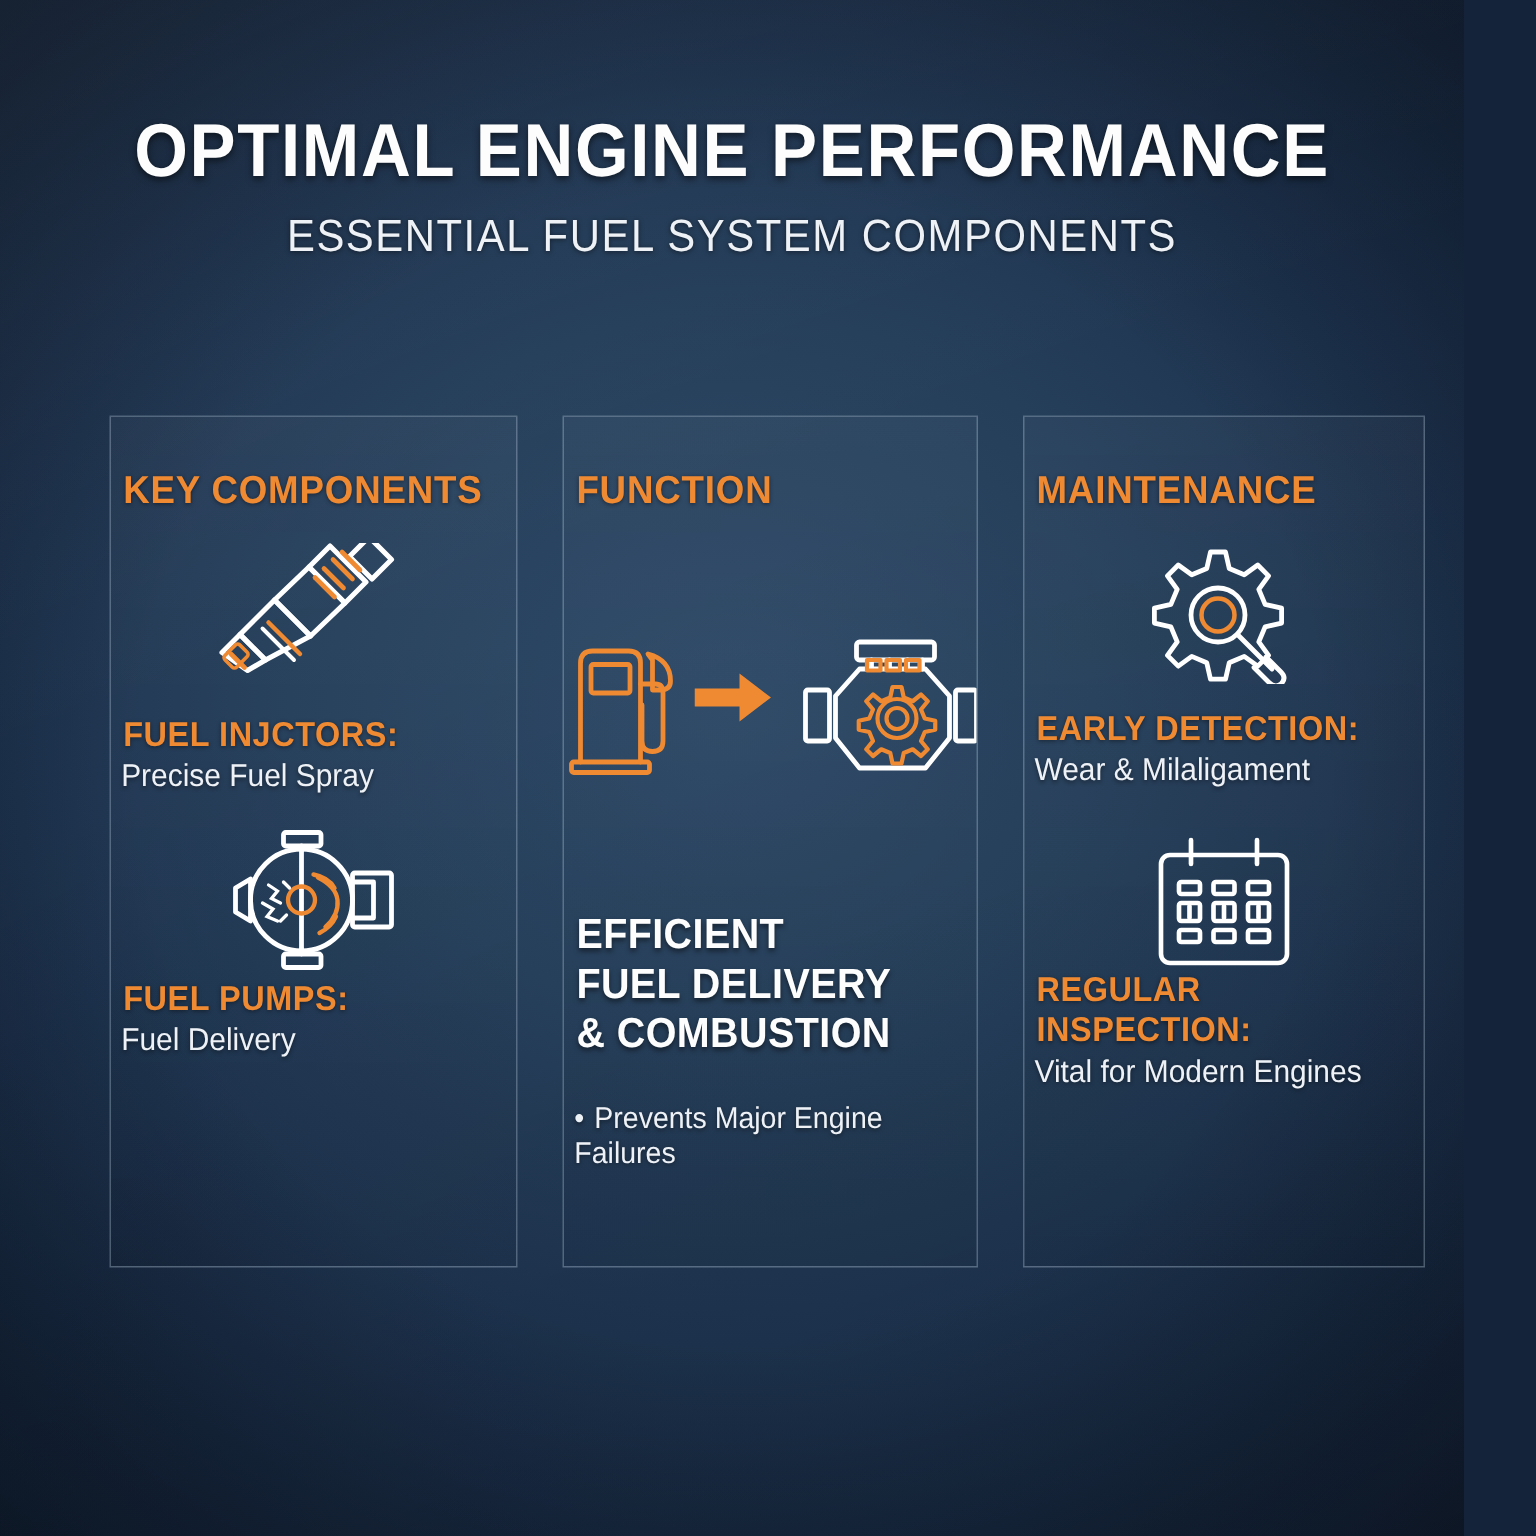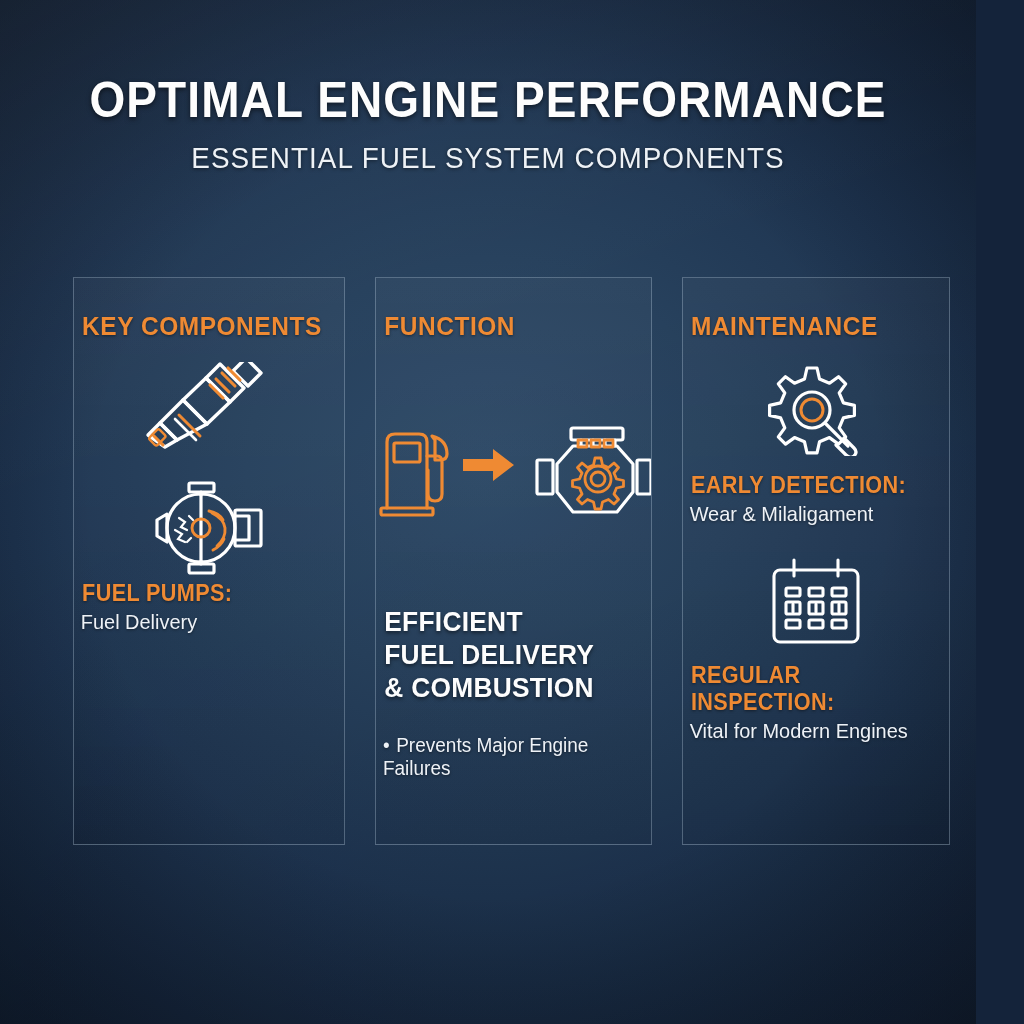--- a/index.html
+++ b/index.html
@@ -132,20 +132,24 @@
               <rect x="16" y="70" width="14" height="11" rx="2" transform="rotate(-45 23 75)" stroke-width="2.4"></rect>
               <path d="M45 53 L66 74" stroke-width="3"></path>
               <path d="M76 23 L89 36"></path>
               <path d="M82 17 L95 30"></path>
               <path d="M88 11 L101 24"></path>
               <path d="M94 6 L106 18"></path>
             </g>
           </svg>
         </div>
 
+        <div style="margin-top:18px;">
+          <div class="item-title">FUEL INJCTORS:</div>
+          <div class="item-sub">Precise Fuel Spray</div>
+        </div>
 
         <div class="icon-wrap" style="margin-top:22px;height:96px;">
           <svg width="120" height="96" viewBox="0 0 120 96">
             <g fill="none" stroke="#ffffff" stroke-width="3.2" stroke-linejoin="round" stroke-linecap="round">
               <circle cx="52" cy="48" r="34"></circle>
               <rect x="40" y="3" width="25" height="9" rx="1.5"></rect>
               <path d="M52 12 L52 15"></path>
               <rect x="40" y="84" width="25" height="9" rx="1.5"></rect>
               <path d="M52 81 L52 84"></path>
               <path d="M18 34 L8 40 L8 56 L18 62 Z"></path>
@@ -263,21 +267,21 @@
               <rect x="41" y="44" width="14" height="12" rx="1.6"></rect>
               <rect x="64" y="44" width="14" height="12" rx="1.6"></rect>
               <rect x="18" y="62" width="14" height="8" rx="1.6"></rect>
               <rect x="41" y="62" width="14" height="8" rx="1.6"></rect>
               <rect x="64" y="62" width="14" height="8" rx="1.6"></rect>
               <path d="M25 46 L25 54 M48 46 L48 54 M71 46 L71 54"></path>
             </g>
           </svg>
         </div>
 
-        <div style="margin-top:16px;">
+        <div style="">
           <div class="item-title">REGULAR INSPECTION:</div>
           <div class="item-sub">Vital for Modern Engines</div>
         </div>
       </div>
     </div>
   </div>
 
 
   <div class="vignette"></div>
 </div>

